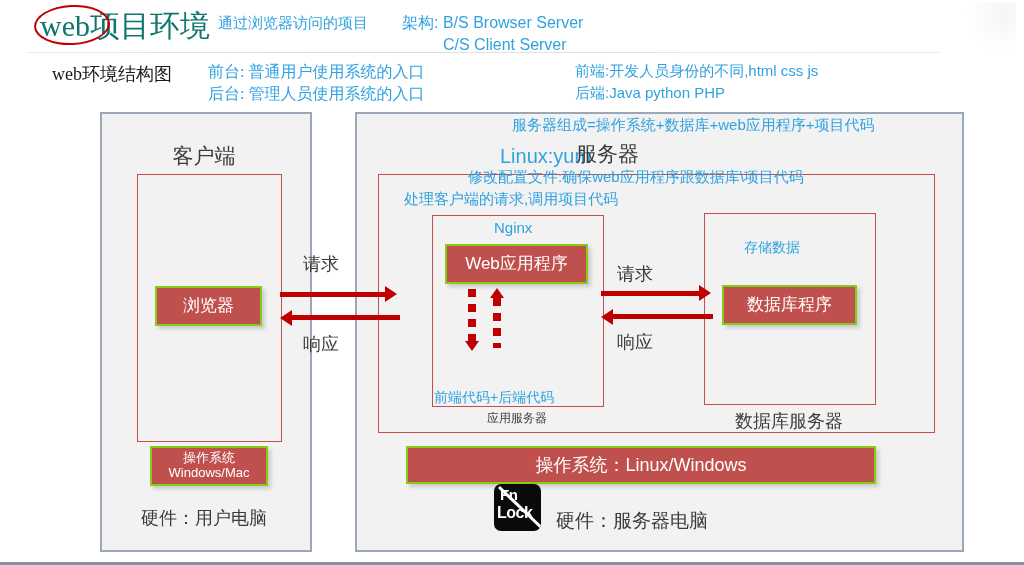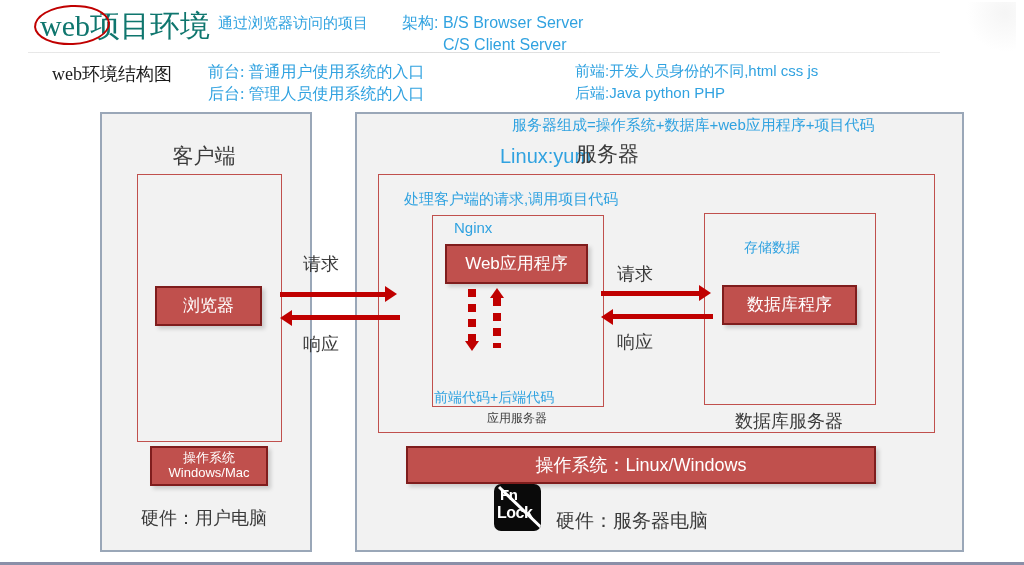--- a/index.html
+++ b/index.html
@@ -70,21 +70,21 @@
   }
   .redframe-hollow{background:transparent;}
 
   
   .redfill{
     background:#c0504d;
     color:#ffffff;
     display:flex;align-items:center;justify-content:center;
     text-align:center;line-height:1.12;
     box-shadow:3px 3px 4px rgba(0,0,0,.16);
-    border:2px solid #7f1d1d;
+    border:2px solid #84cc16;
     box-sizing:border-box;
   }
 
   .label-dark{color:#3b3b3b;white-space:nowrap;}
 
   
   .arrow-line{background:#c00000;height:5px;}
   .arrow-head-r{
     width:0;height:0;border-top:8px solid transparent;
     border-bottom:8px solid transparent;border-left:12px solid #c00000;
@@ -168,25 +168,26 @@
   <div class="abs panel panel-server"></div>
 
   <div class="abs note-sans" style="left:512px;top:116px;font-size:15px;">服务器组成=操作系统+数据库+web应用程序+项目代码</div>
 
   <div class="abs note-sans" style="left:500px;top:145px;font-size:20px;">Linux:yum</div>
 
   <div class="abs panel-title" style="left:576px;top:140px;font-size:21px;">服务器</div>
 
   <div class="abs redframe redframe-hollow" style="left:378px;top:174px;width:555px;height:257px;"></div>
 
+  <div class="abs note-sans" style="left:468px;top:168px;font-size:15px;">修改配置文件:确保web应用程序跟数据库\项目代码</div>
   <div class="abs note-sans" style="left:404px;top:190px;font-size:15px;">处理客户端的请求,调用项目代码</div>
 
   <div class="abs redframe redframe-hollow" style="left:432px;top:215px;width:170px;height:190px;"></div>
 
-  <div class="abs note-sans" style="left:454px;top:219px;font-size:15px;">Nginx</div>
+  <div class="abs note-sans" style="left:494px;top:219px;font-size:15px;">Nginx</div>
 
   <div class="abs redfill" style="left:445px;top:244px;width:143px;height:40px;font-size:17px;">Web应用程序</div>
 
   <div class="abs dash-col" style="left:468px;top:289px;height:54px;"></div>
   <div class="abs arrow-head-d" style="left:465px;top:341px;"></div>
 
   <div class="abs dash-col" style="left:493px;top:298px;height:50px;"></div>
   <div class="abs arrow-head-u" style="left:490px;top:288px;"></div>
 
 

